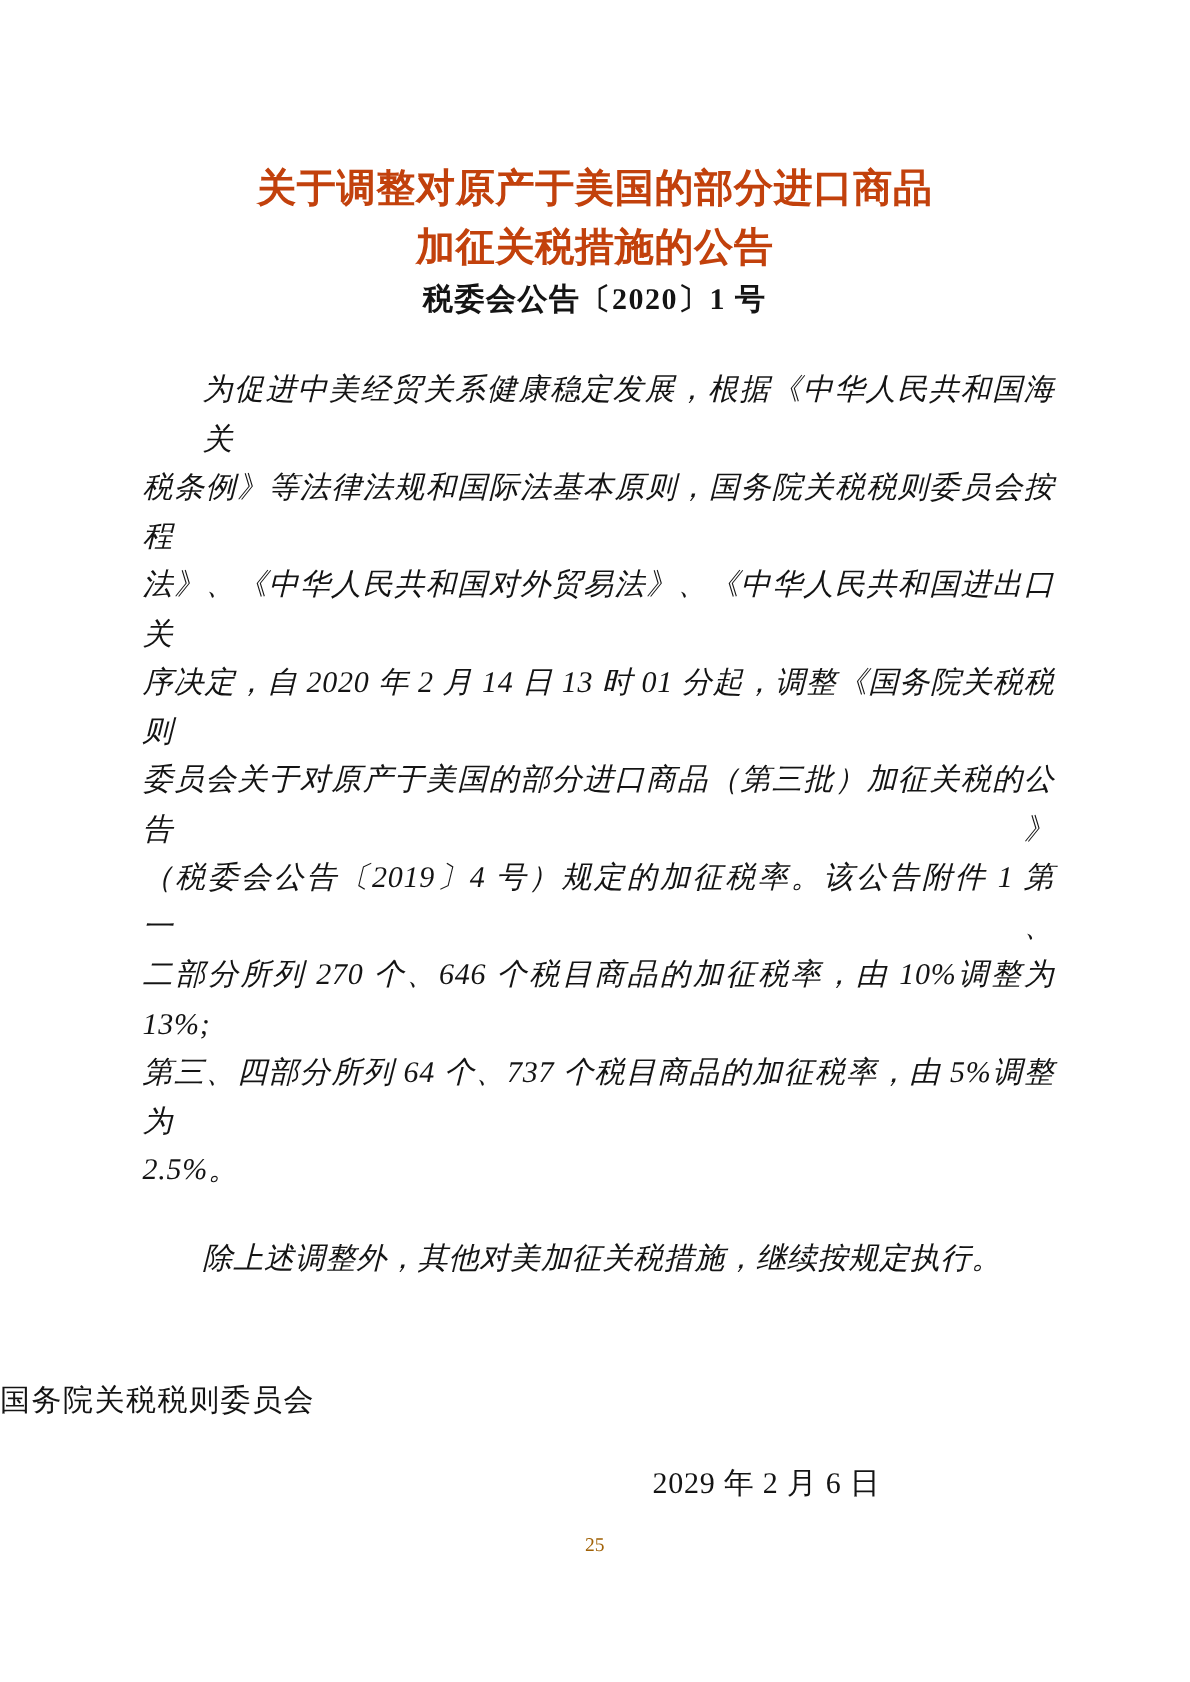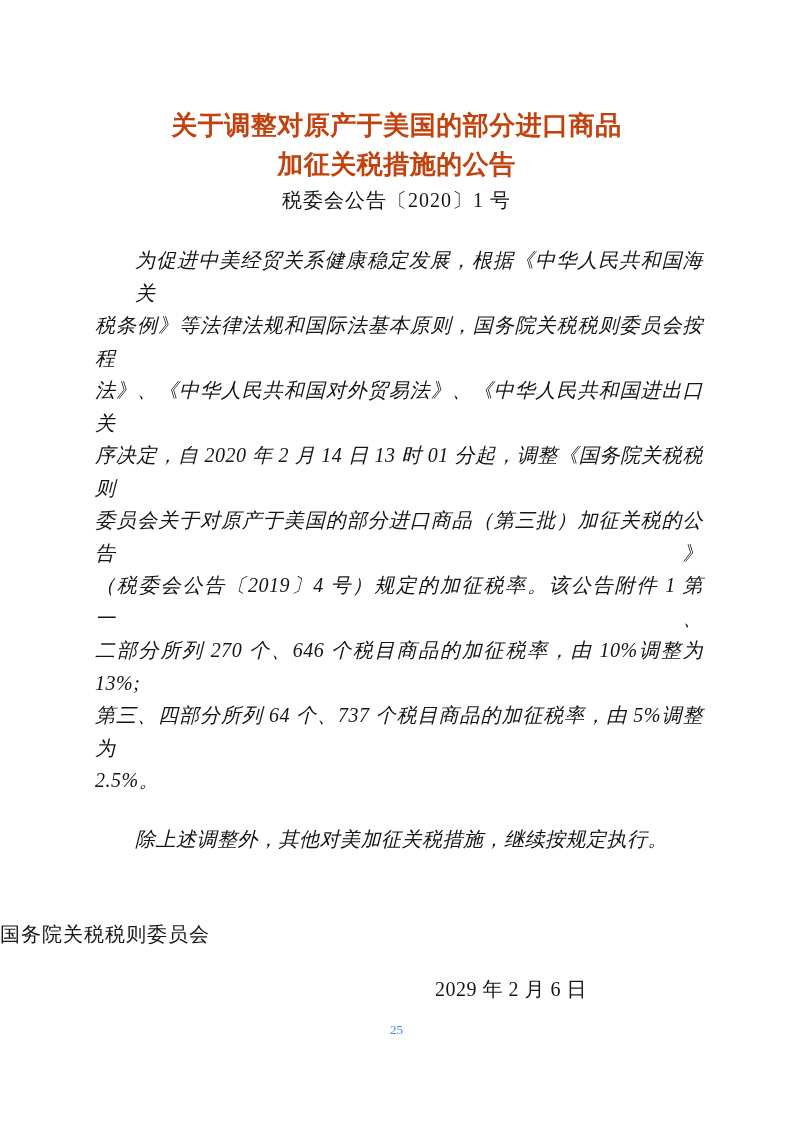--- a/index.html
+++ b/index.html
@@ -27,21 +27,21 @@
     letter-spacing: 0.5px;
     color: #c2410c;
   }
   .doc-title .t-line {
     display: block;
   }
   .doc-number {
     text-align: center;
     font-size: 20px;
     line-height: 32px;
-    font-weight: normal;
+    font-weight: bold;
     letter-spacing: 1px;
   }
   .doc-body {
     margin: 28px 90px 0 95px;
     font-size: 20px;
     line-height: 32.5px;
     letter-spacing: 0.5px;
   }
   .line {
     white-space: nowrap;
@@ -75,21 +75,21 @@
     letter-spacing: 0.5px;
   }
   .page-number {
     position: absolute;
     top: 1022px;
     left: 0;
     width: 100%;
     text-align: center;
     font-size: 13px;
     line-height: 16px;
-    color: #3b82f6;
+    color: #a16207;
   }
 </style>
 </head>
 <body>
 
 <div class="page">
 
   <h1 class="doc-title">
     <span class="t-line">关于调整对原产于美国的部分进口商品</span>
     <span class="t-line">加征关税措施的公告</span>

